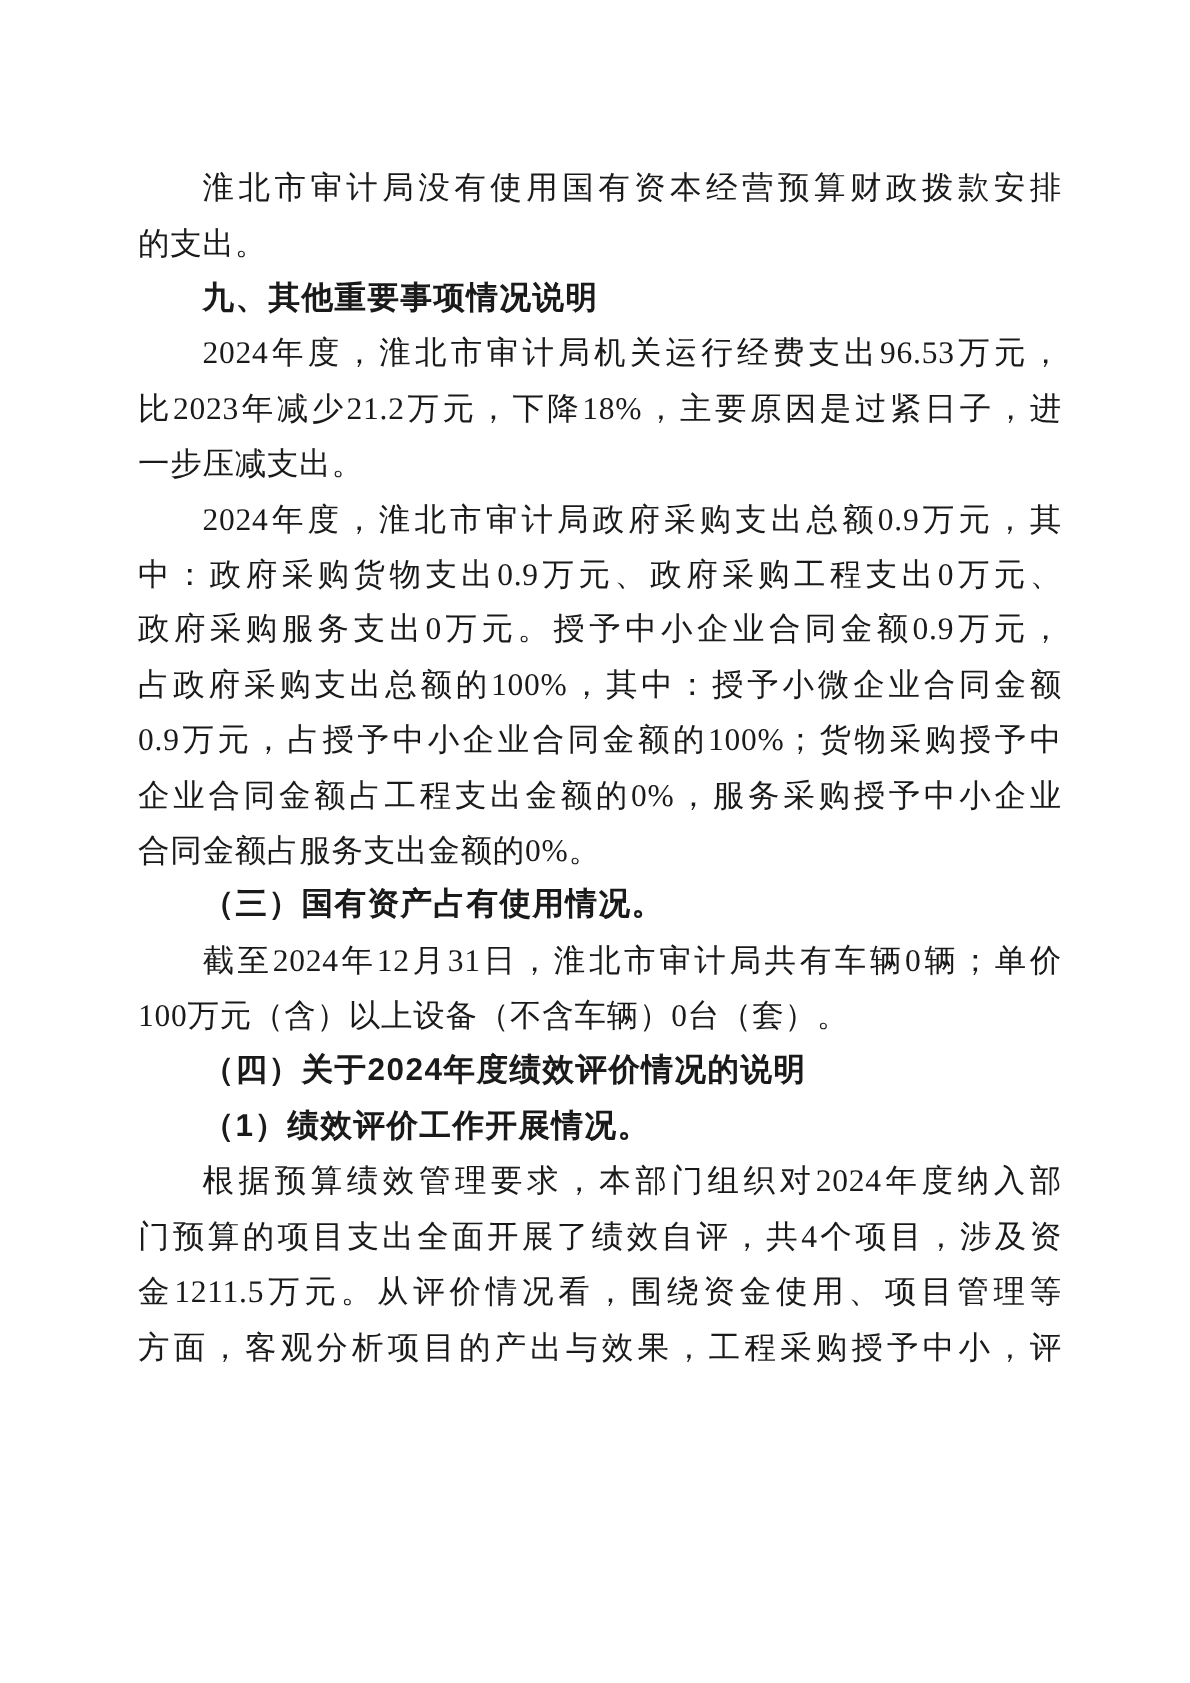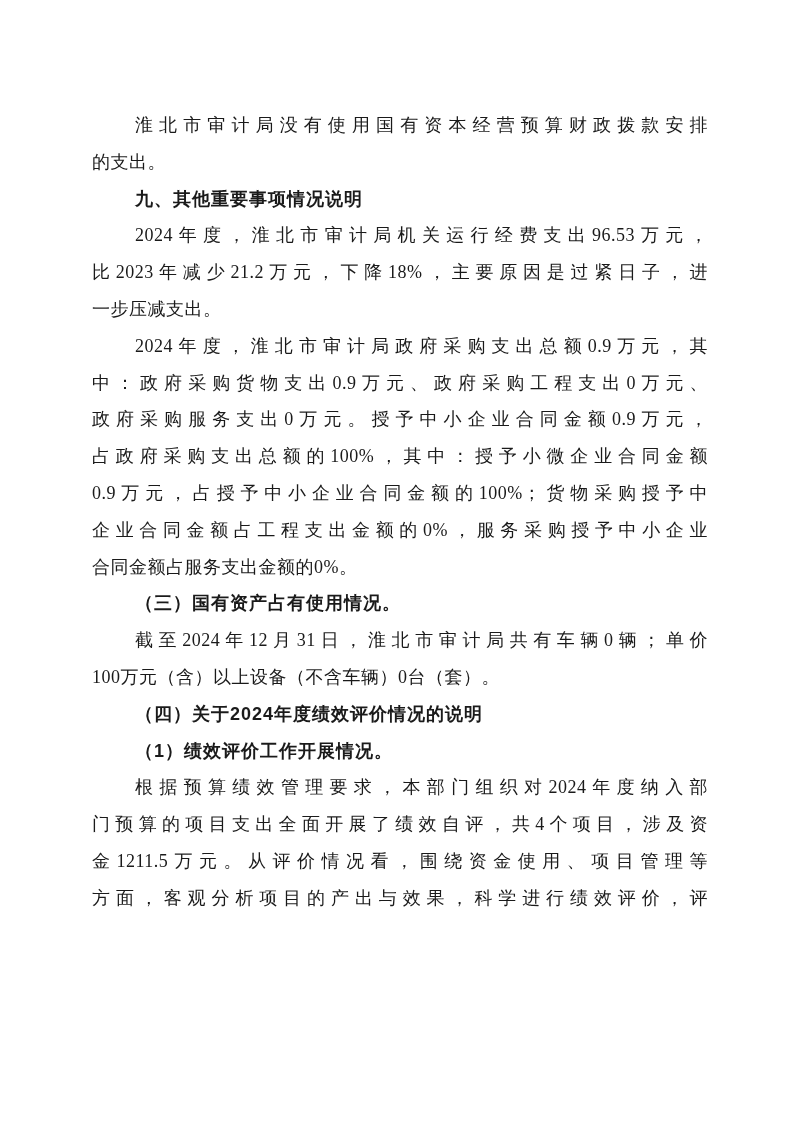--- a/index.html
+++ b/index.html
@@ -16,21 +16,21 @@
     color: #1a1a1a;
     font-family: "Liberation Serif", "DejaVu Serif", serif;
   }
   .textblock {
     position: absolute;
     left: 92px;
     top: 107px;
     width: 616px;
   }
   .line {
-    font-size: 18px;
+    font-size: 21px;
     line-height: 36.8px;
     height: 36.8px;
     letter-spacing: 0.5px;
     text-align: left;
     white-space: nowrap;
     overflow: visible;
   }
   
   .line.just {
     white-space: normal;
@@ -67,15 +67,15 @@
     <div class="line just">企业合同金额占工程支出金额的0%，服务采购授予中小企业</div>
     <div class="line">合同金额占服务支出金额的0%。</div>
     <div class="line hd indent">（三）国有资产占有使用情况。</div>
     <div class="line indent just">截至2024年12月31日，淮北市审计局共有车辆0辆；单价</div>
     <div class="line">100万元（含）以上设备（不含车辆）0台（套）。</div>
     <div class="line hd indent">（四）关于2024年度绩效评价情况的说明</div>
     <div class="line hd indent">（1）绩效评价工作开展情况。</div>
     <div class="line indent just">根据预算绩效管理要求，本部门组织对2024年度纳入部</div>
     <div class="line just">门预算的项目支出全面开展了绩效自评，共4个项目，涉及资</div>
     <div class="line just">金1211.5万元。从评价情况看，围绕资金使用、项目管理等</div>
-    <div class="line just">方面，客观分析项目的产出与效果，科学进行绩效评价，评</div>
+    <div class="line just">方面，客观分析项目的产出与效果，工程采购授予中小，评</div>
   </div>
 </div>
 
 </body></html>

